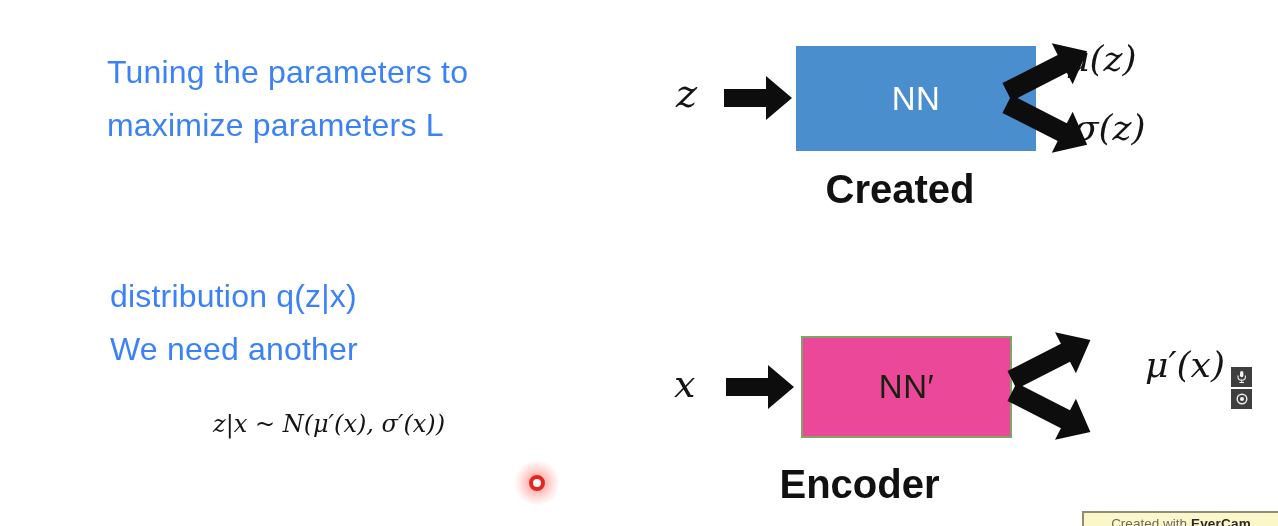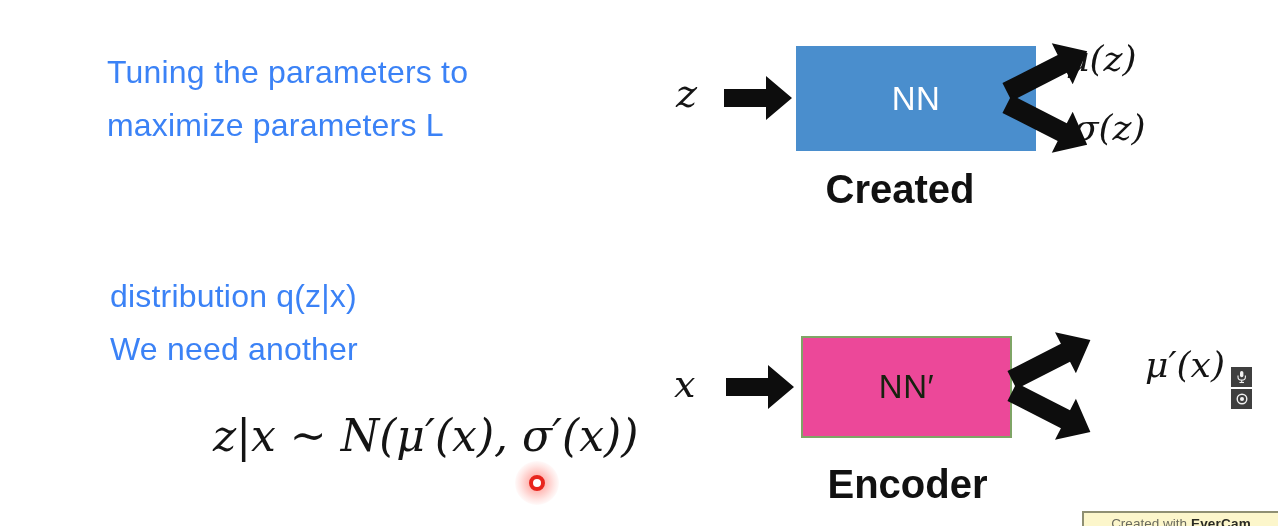--- a/index.html
+++ b/index.html
@@ -108,31 +108,31 @@
   <div class="math" style="left:1066px; top:38px; font-size:36px;">μ(z)</div>
   <div class="math" style="left:1074px; top:107px; font-size:36px;">σ(z)</div>
 
   <div class="caption" style="left:796px; top:167px; width:208px;">Created</div>
 
   <div class="slide-text" style="left:110px; top:270px;">
     <div>distribution q(z|x)</div>
     <div>We need another</div>
   </div>
 
-  <div class="math" style="left:213px; top:410px; font-size:44px;">z|x ~ N(μ′(x), σ′(x))</div>
+  <div class="math" style="left:213px; top:410px; font-size:24px;">z|x ~ N(μ′(x), σ′(x))</div>
 
   <div class="math" style="left:674px; top:362px; font-size:38px;">x</div>
 
   <div class="nn-box encoder" style="left: 801px; top: 336px; width: 207px; height: 98px; background: #ec4899; border-color: rgb(127, 165, 102);">
     <span>NN′</span>
   </div>
 
   <div class="math" style="left:1102px; top:344px; font-size:36px;margin-left:43px;">μ′(x)</div>
 
-  <div class="caption" style="left:804px; top:462px; width:207px;text-align:center;">Encoder</div>
+  <div class="caption" style="left:756px; top:462px; width:207px;text-align:center;">Encoder</div>
 
   <svg class="arrows" width="1278" height="526" viewBox="0 0 1278 526">
 
     <polygon class="arrow" transform="translate(724,98)" points="0,-9 42,-9 42,-22 68,0 42,22 42,9 0,9"></polygon>
 
     <polygon class="arrow" transform="translate(1007,92) rotate(-27)" points="0,-10 62,-10 62,-23 90,0 62,23 62,10 0,10"></polygon>
     <polygon class="arrow" transform="translate(1007,104) rotate(27)" points="0,-10 62,-10 62,-23 90,0 62,23 62,10 0,10"></polygon>
 
     <polygon class="arrow" transform="translate(726,387)" points="0,-9 42,-9 42,-22 68,0 42,22 42,9 0,9"></polygon>
 

